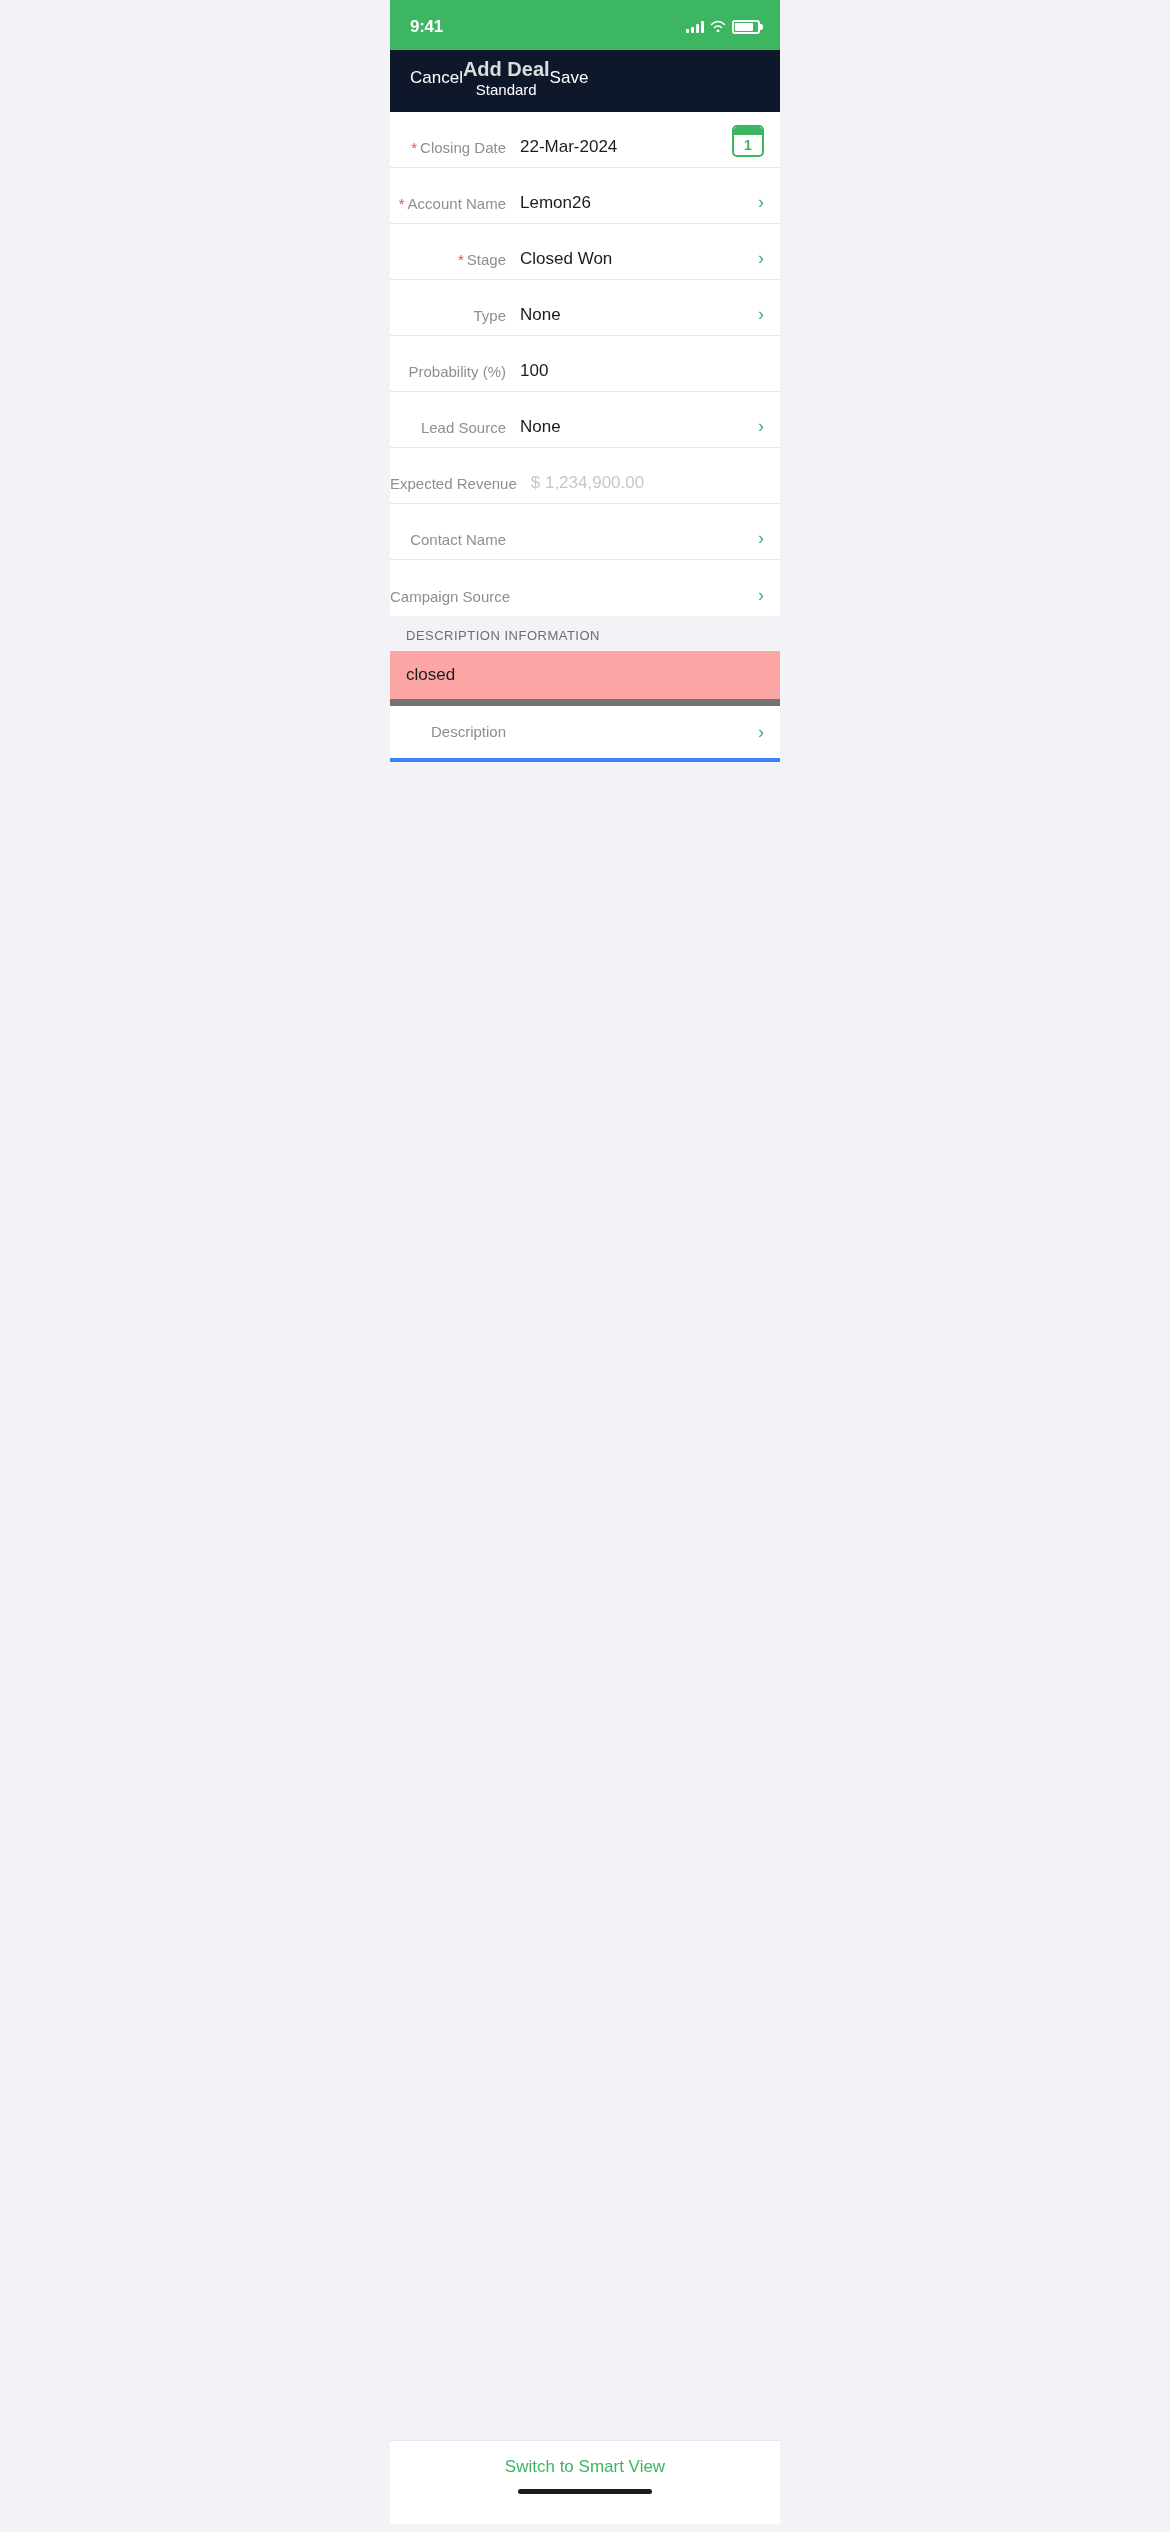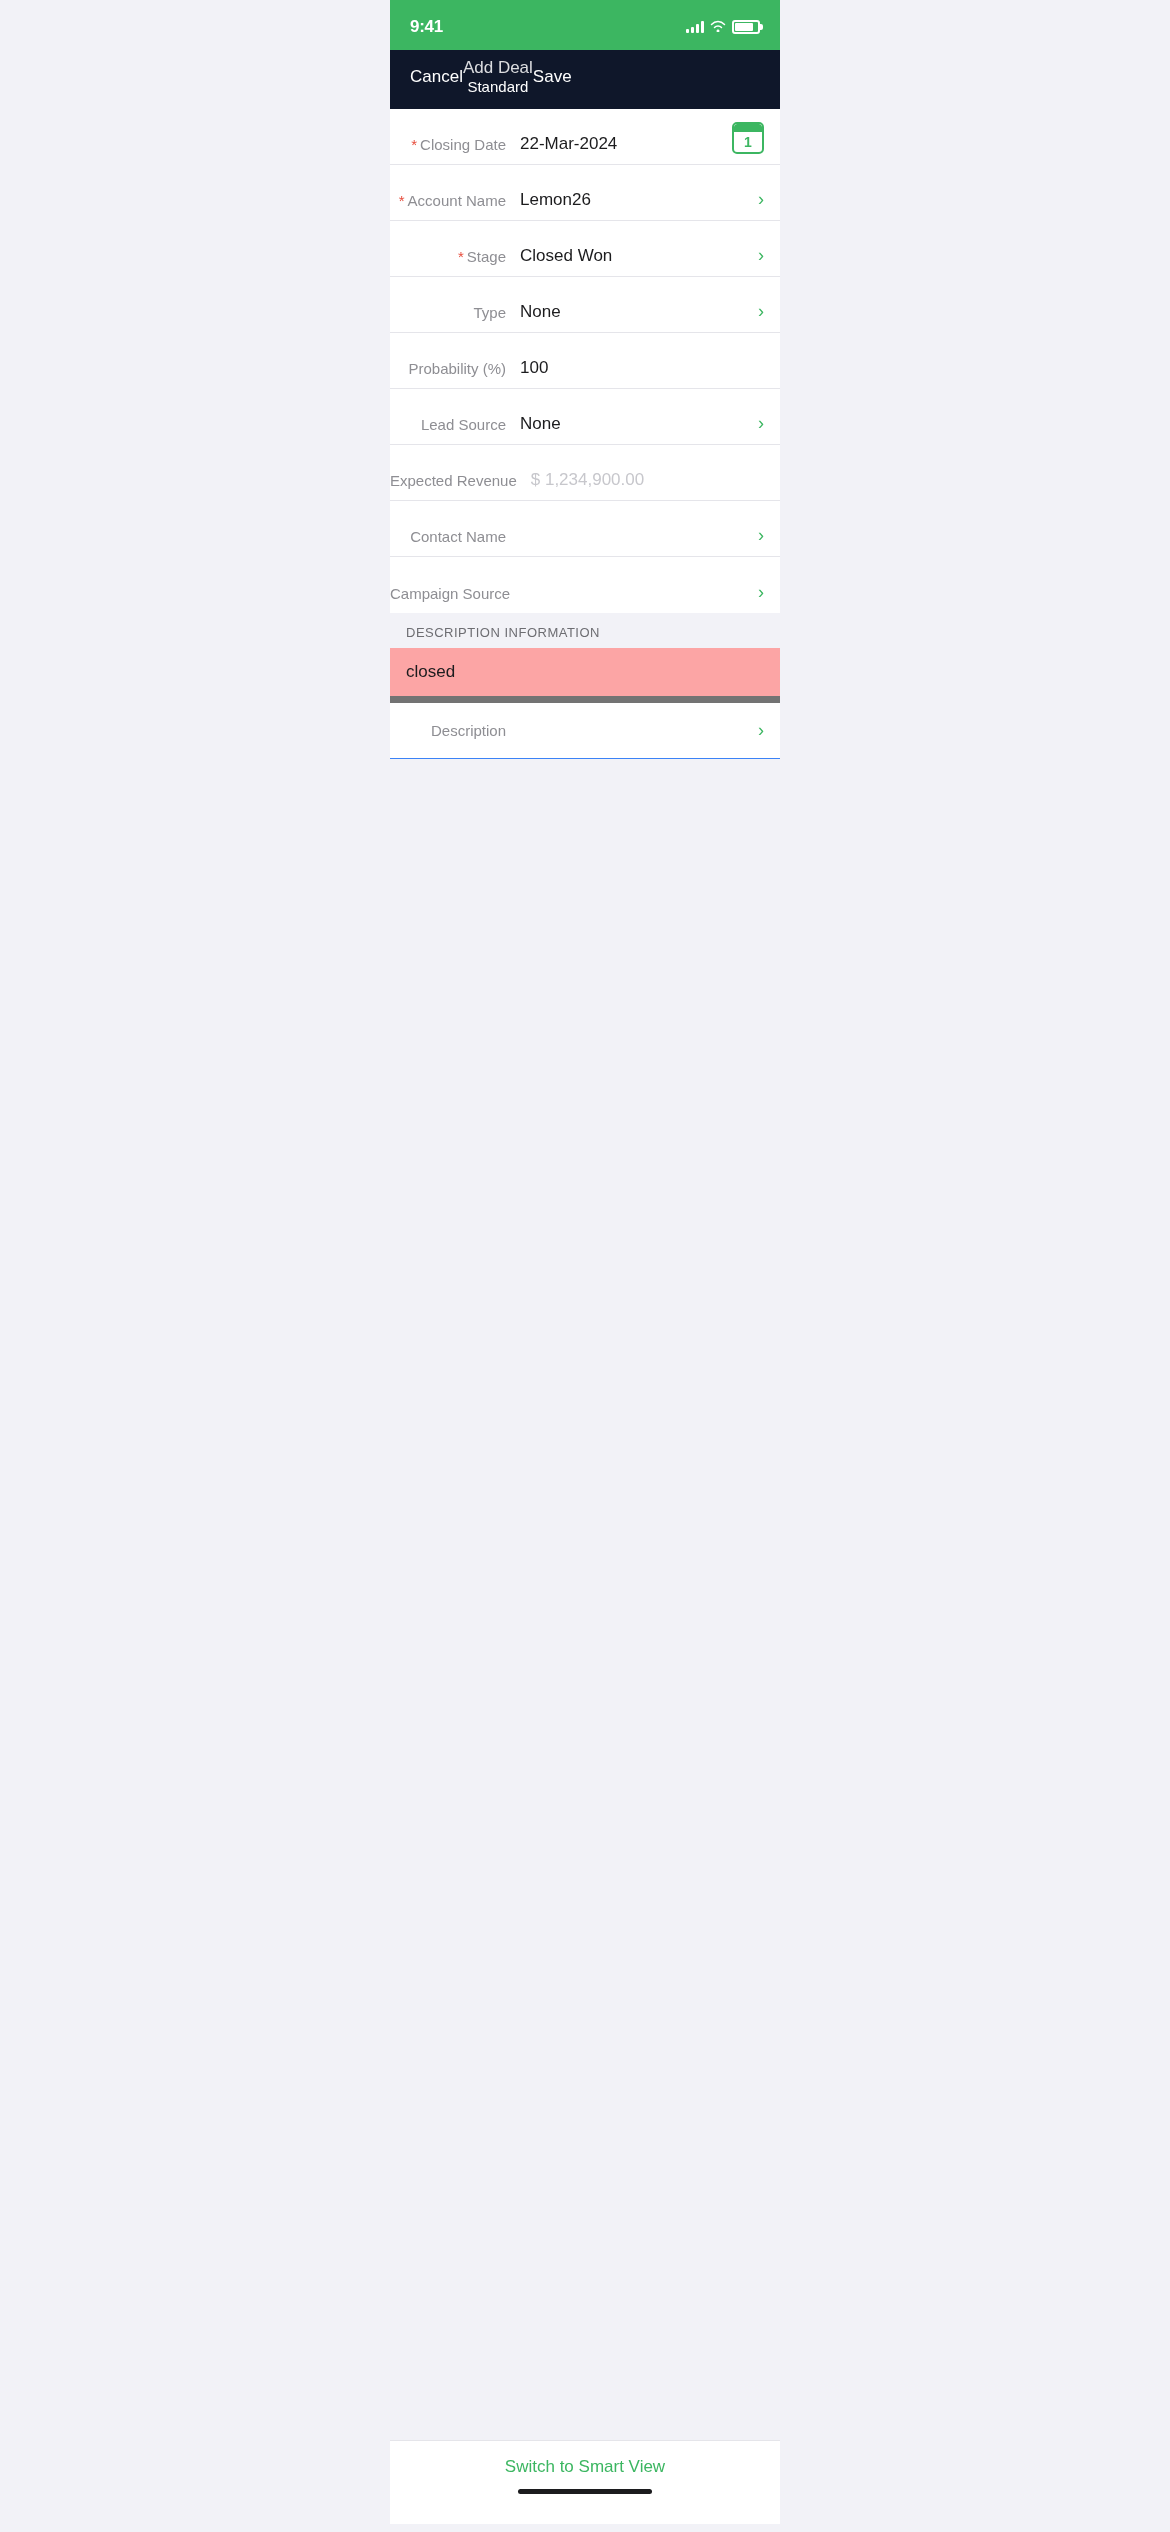--- a/index.html
+++ b/index.html
@@ -104,22 +104,22 @@
       font-size: 17px;
       font-weight: 400;
     }
 
     .nav-title {
       text-align: center;
     }
 
     .nav-title-main {
       color: rgba(255,255,255,0.85);
-      font-size: 17px;
-      font-weight: 400;
+      font-size: 20px;
+      font-weight: 700;
     }
 
     .nav-title-sub {
       color: white;
       font-size: 15px;
       font-weight: 500;
     }
 
     .nav-save {
       color: white;
@@ -210,21 +210,21 @@
     }
 
     
     .desc-section {
       background: #f2f2f7;
     }
 
     .desc-row {
       background: white;
       min-height: 56px;
-      border-bottom: 1px solid #3b82f6;
+      border-bottom: 4px solid #3b82f6;
       padding: 10px 16px 10px 0;
       display: flex;
       align-items: center;
     }
 
     .desc-value-only {
       background: #fca5a5;
       padding: 14px 16px 14px 16px;
       border-bottom: 7px solid #737373;
       display: flex;

